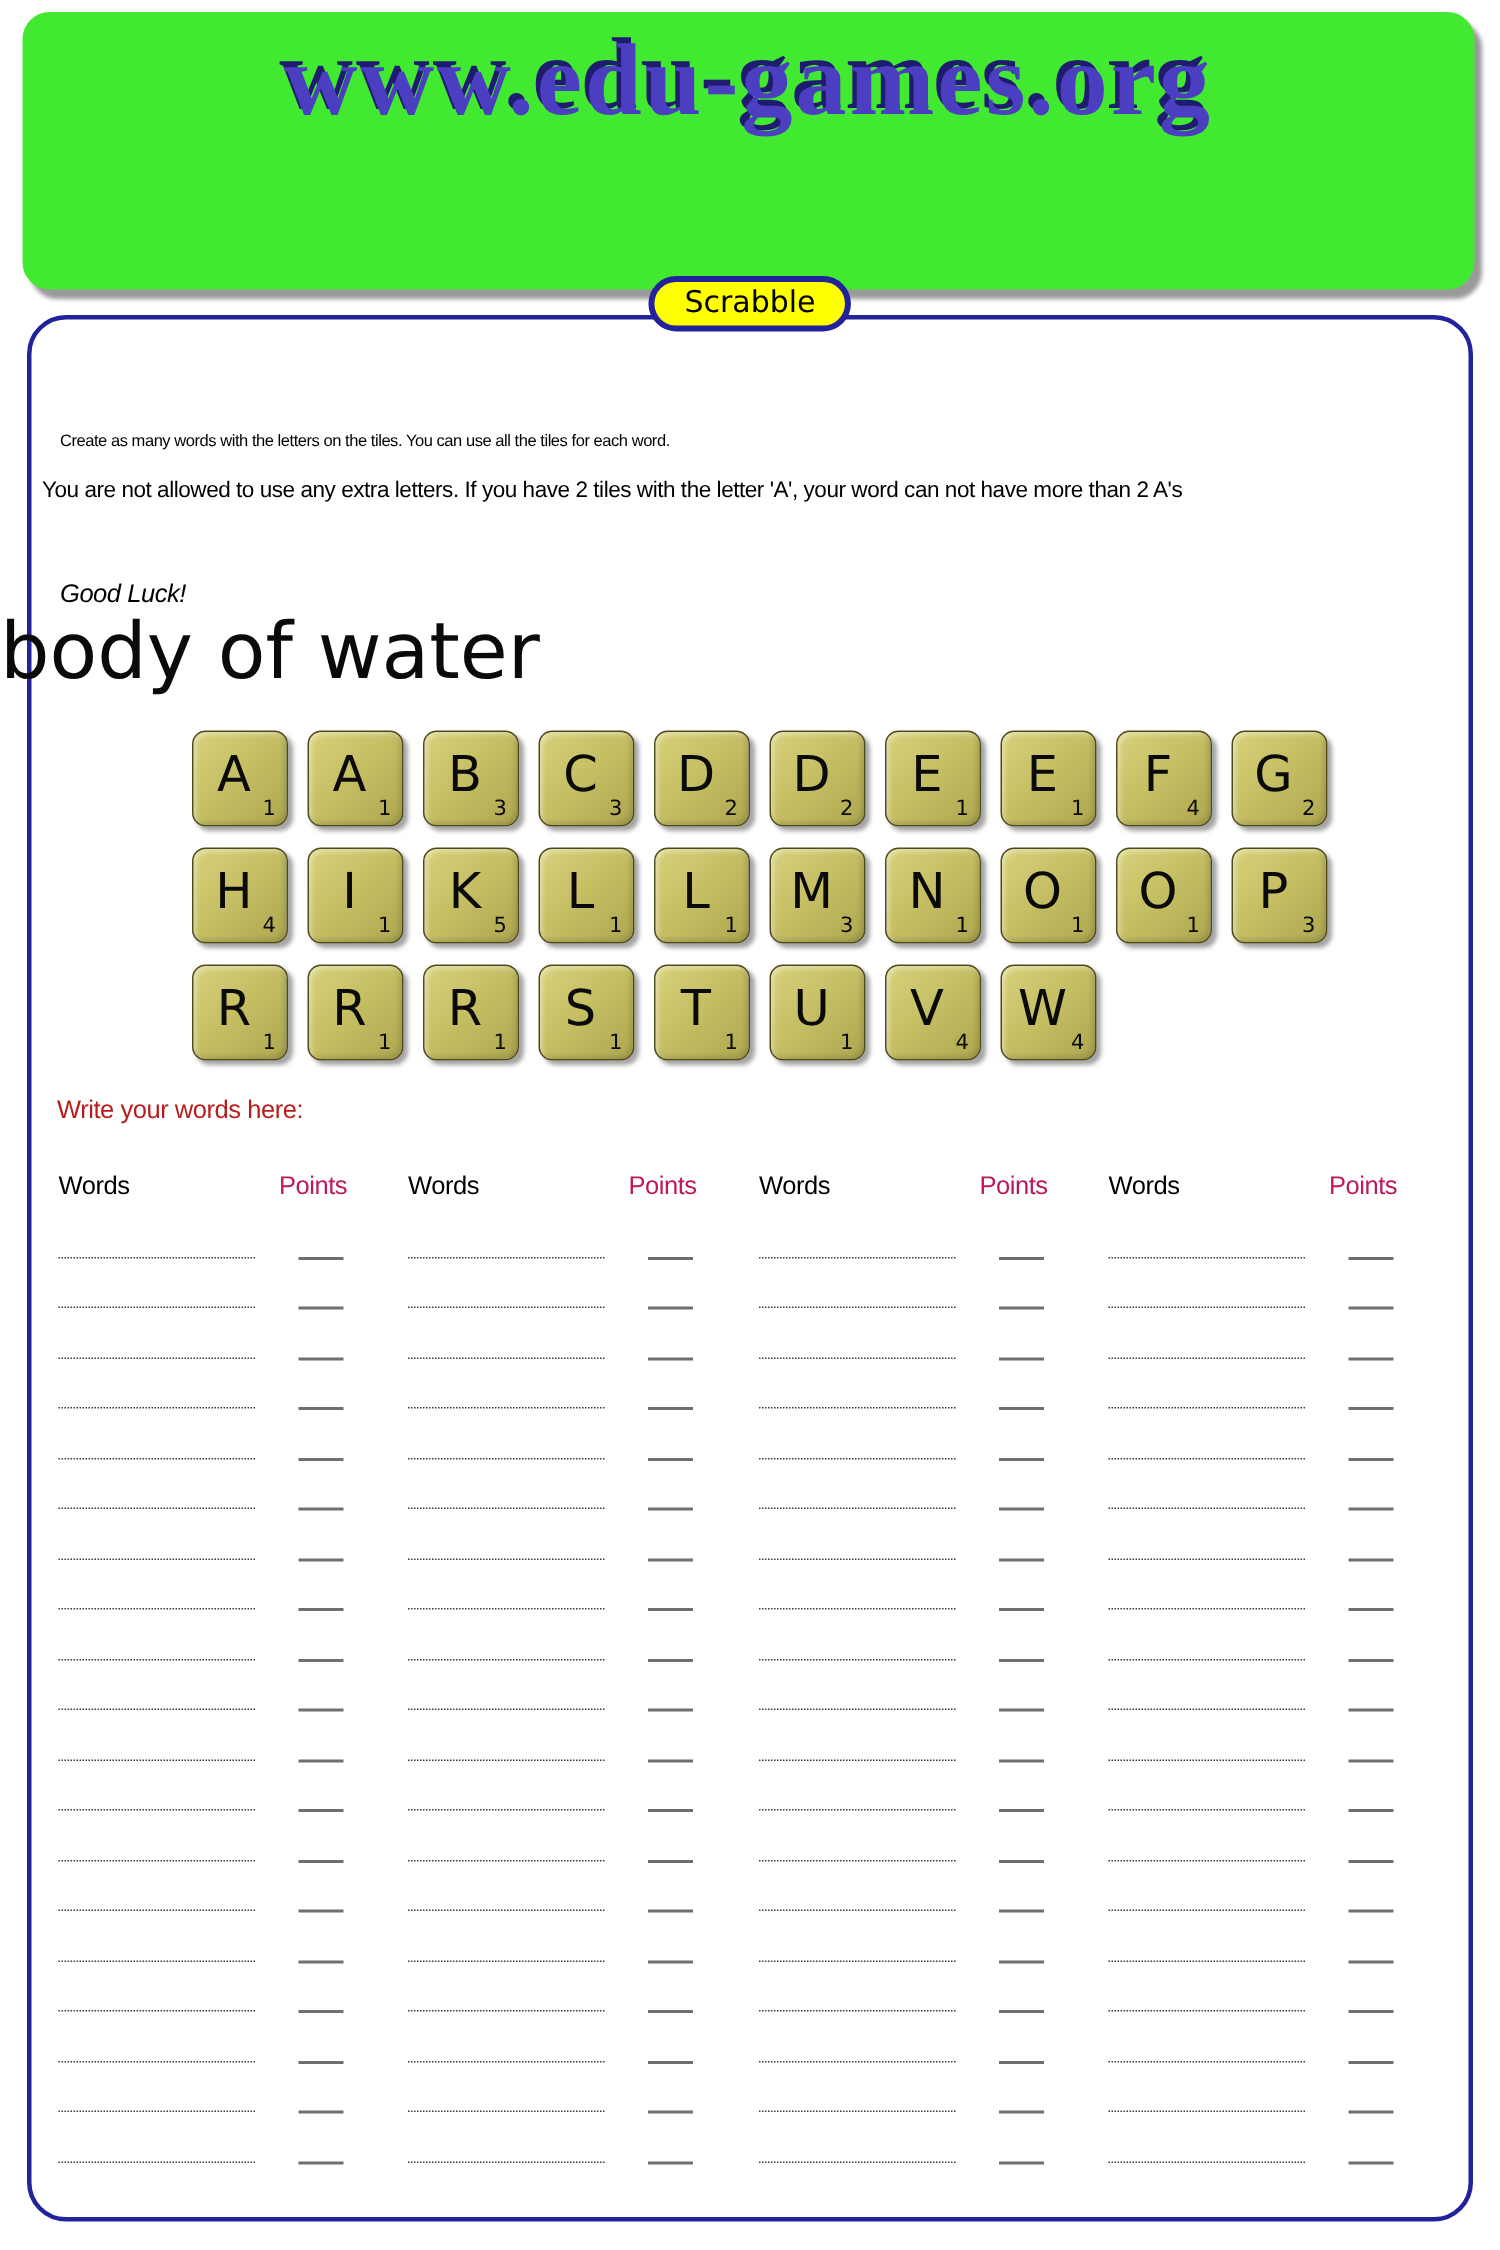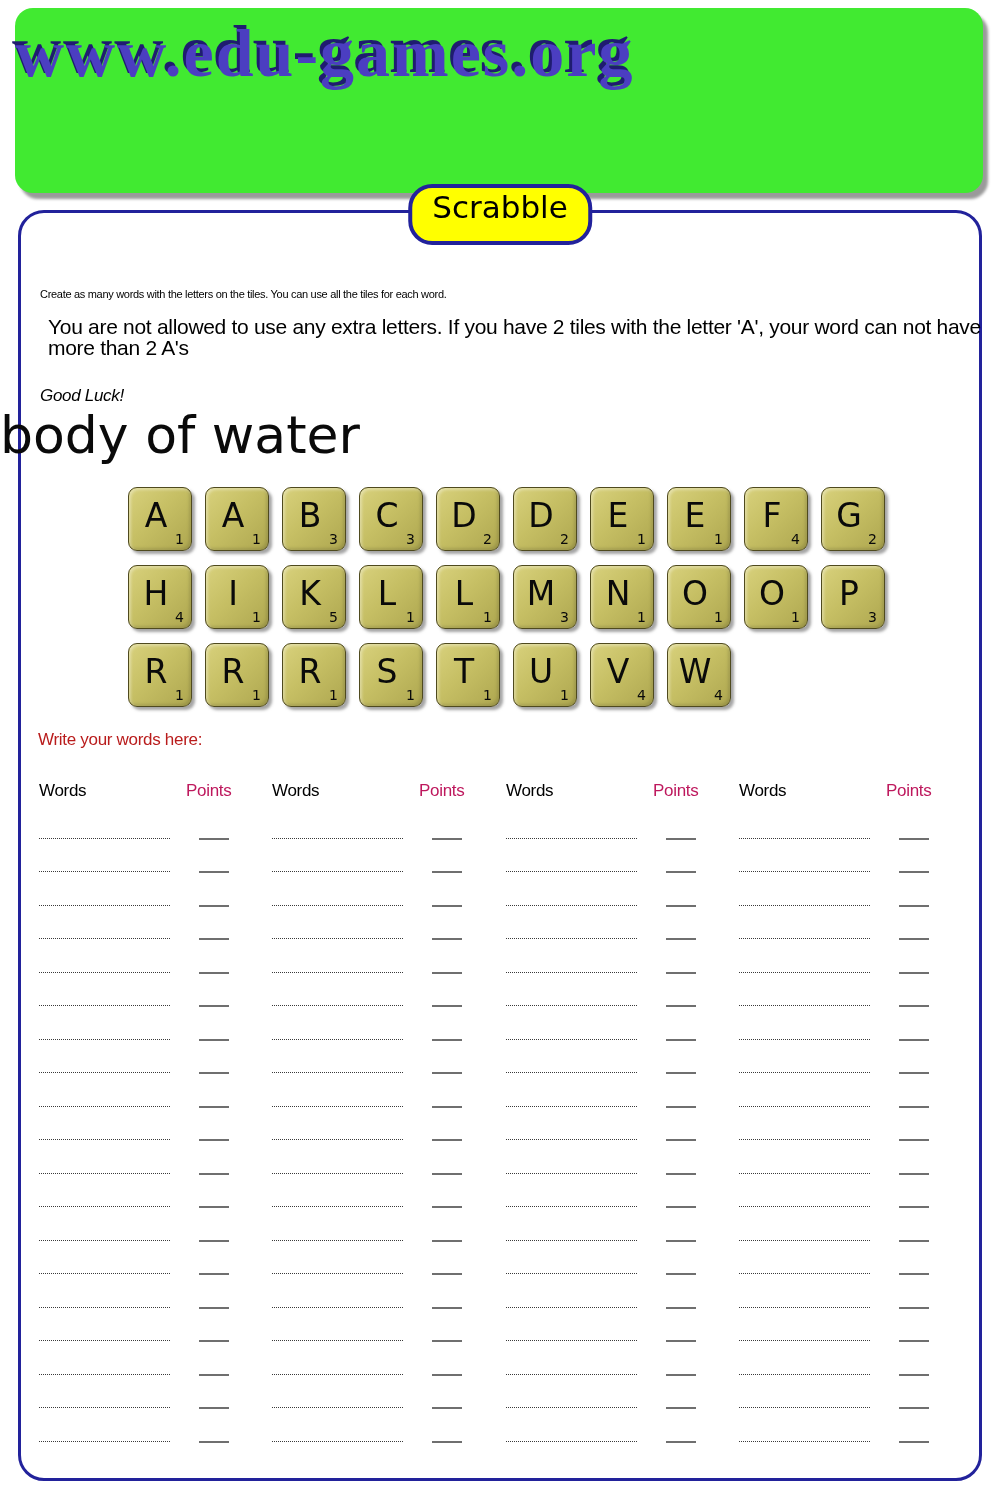--- a/index.html
+++ b/index.html
@@ -5,20 +5,21 @@
   * { margin:0; padding:0; box-sizing:border-box; }
   html,body { background:#fff; }
   body { font-family:"Liberation Sans", sans-serif; }
   .page { position:relative; width:1000px; height:1500px; background:#fff; overflow:hidden; }
 
   
   .banner {
     position:absolute; left:15px; top:8px; width:968px; height:185px;
     background:var(--banner_green); border-radius:18px;
     box-shadow:5px 6px 3px #9a9a9a;
+    text-align:center;
   }
   .banner-title {
     margin-top:6px;
     font-family:"Liberation Serif", serif; font-weight:bold;
     font-size:68px; letter-spacing:2px;
     color:var(--title_blue);
     text-shadow:-3px -4px 0 var(--shadow_navy);
   }
   .banner-subtitle {
     margin-top:6px;
@@ -26,34 +27,34 @@
     font-size:30px;
     color:var(--subtitle_purple);
     text-shadow:-2px -2px 0 var(--shadow_navy);
   }
 
   
   .badge {
     position:absolute; top:184px; left:50%; transform:translateX(-50%);
     background:var(--badge_yellow);
     border:4px solid var(--border_navy); border-radius:24px;
-    padding:1px 20px 16px 20px;
-    font-family:"DejaVu Sans", sans-serif; font-size:31px; color:#000;
+    padding:1px 20px 4px 20px;
+    font-family:"DejaVu Sans", sans-serif; font-size:20px; color:#000;
     z-index:3; white-space:nowrap;
   }
 
   
   .content-box {
     position:absolute; left:18px; top:210px; width:964px; height:1271px;
     border:3px solid var(--border_navy); border-radius:26px;
     background:transparent; z-index:1;
   }
 
   .instr1 { position:absolute; left:40px; top:288px; width:930px; font-size:11px; letter-spacing:-0.3px; color:#000; z-index:2; }
-  .instr2 { position:absolute; left:48px; top:316px; width:935px; font-size:21px; letter-spacing:-0.3px; line-height:21px; color:#000; z-index:2; }
+  .instr2 { position:absolute; left:28px; top:316px; width:935px; font-size:15px; letter-spacing:-0.3px; line-height:21px; color:#000; z-index:2; }
   .goodluck { position:absolute; left:40px; top:386px; font-size:17px; letter-spacing:-0.3px; color:#000; z-index:2;font-style:italic; }
 
   .puzzle-title {
     position:absolute; left:0; top:405px; width:1000px; text-align:left;
     font-family:"DejaVu Sans", sans-serif; font-weight:normal;
     font-size:52px; color:#0a0a0a; z-index:2;
   }
 
   
   .tiles { position:absolute; left:128px; top:487px; z-index:2; }

